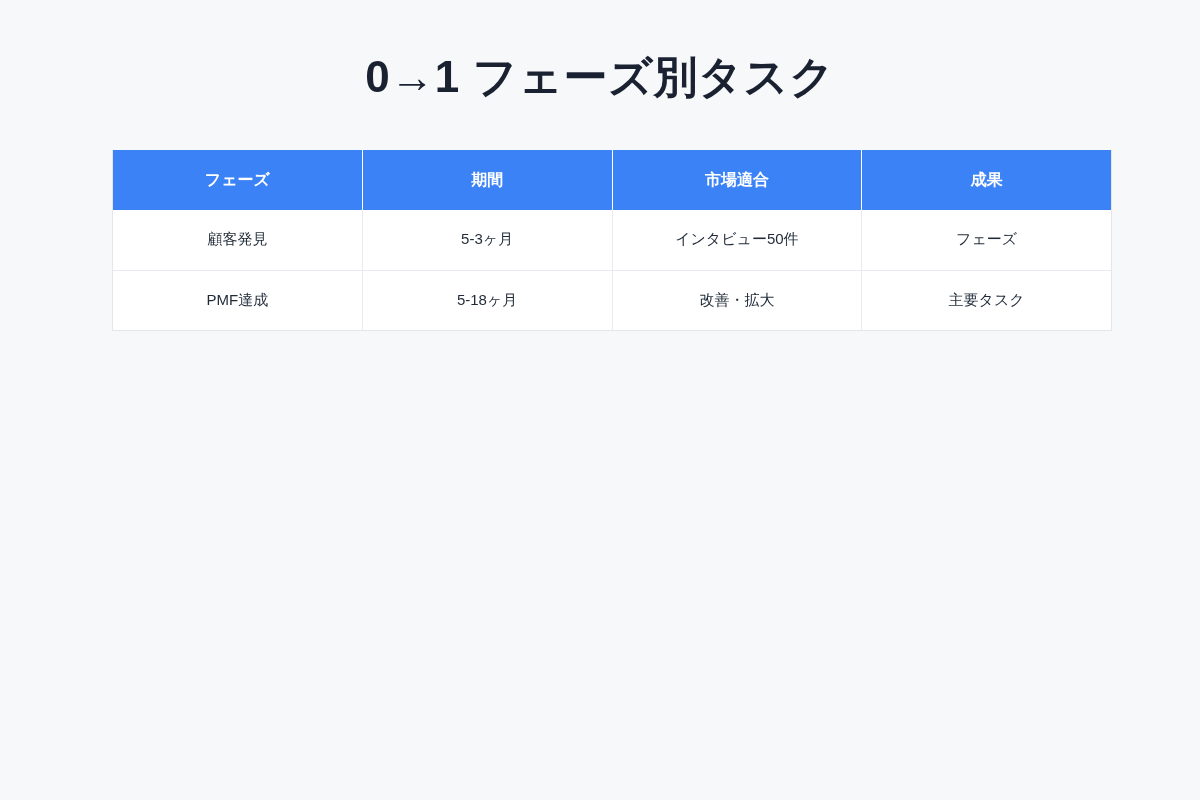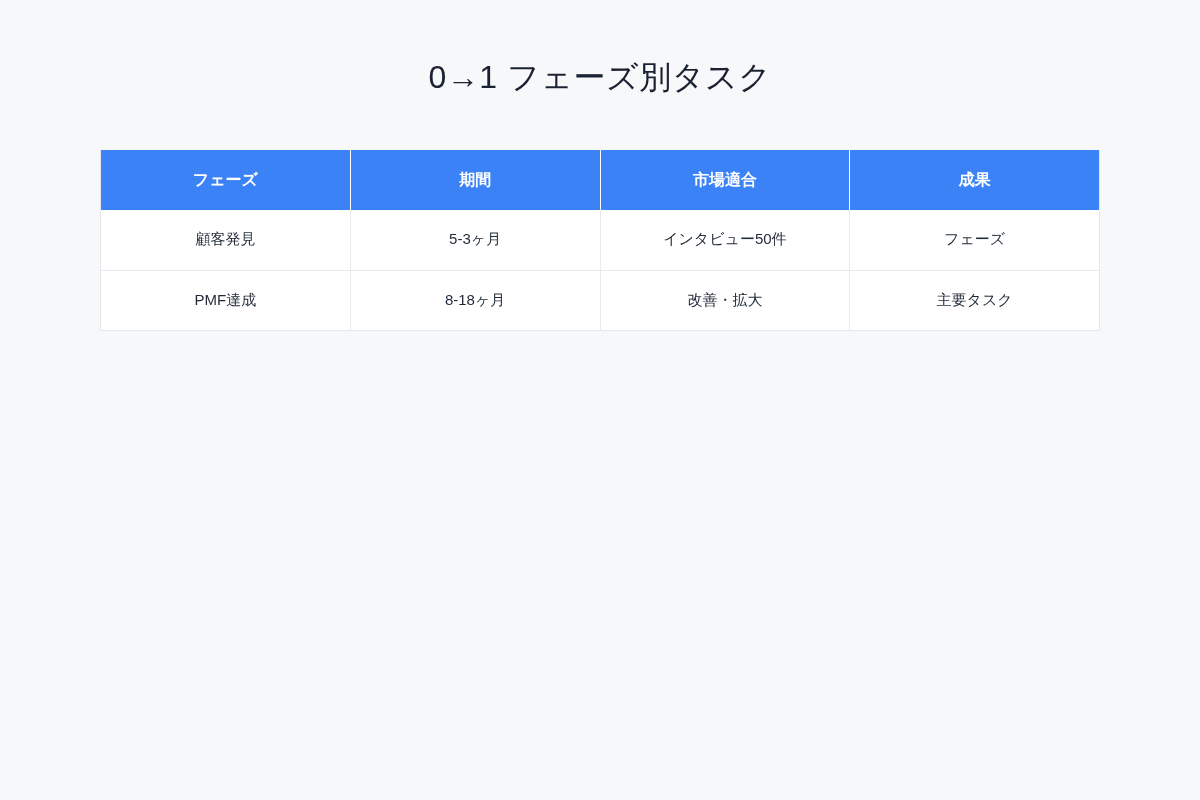--- a/index.html
+++ b/index.html
@@ -20,31 +20,31 @@
     height: 800px;
     box-sizing: border-box;
   }
 
   .page-title {
     position: absolute;
     top: 54px;
     left: 0;
     width: 1200px;
     text-align: center;
-    font-size: 32px;
-    font-weight: normal;
+    font-size: 44px;
+    font-weight: bold;
     color: #1a2232;
     letter-spacing: 0.5px;
     line-height: 46px;
   }
 
   .table-wrap {
     position: absolute;
     top: 150px;
-    left: 100px;
+    left: 112px;
     width: 1048px;
   }
 
   table.phase-table {
     width: 1000px;
     border-collapse: collapse;
     table-layout: fixed;
     background: #ffffff;
     border: 1px solid #e4e6ec;
     border-top: none;
@@ -110,21 +110,21 @@
       </thead>
       <tbody>
         <tr>
           <td>顧客発見</td>
           <td>5-3ヶ月</td>
           <td>インタビュー50件</td>
           <td>フェーズ</td>
         </tr>
         <tr>
           <td>PMF達成</td>
-          <td>8-18ヶ月</td>
+          <td>5-18ヶ月</td>
           <td>改善・拡大</td>
           <td>主要タスク</td>
         </tr>
       </tbody>
     </table>
   </div>
 
 </div>
 
 </body></html>

